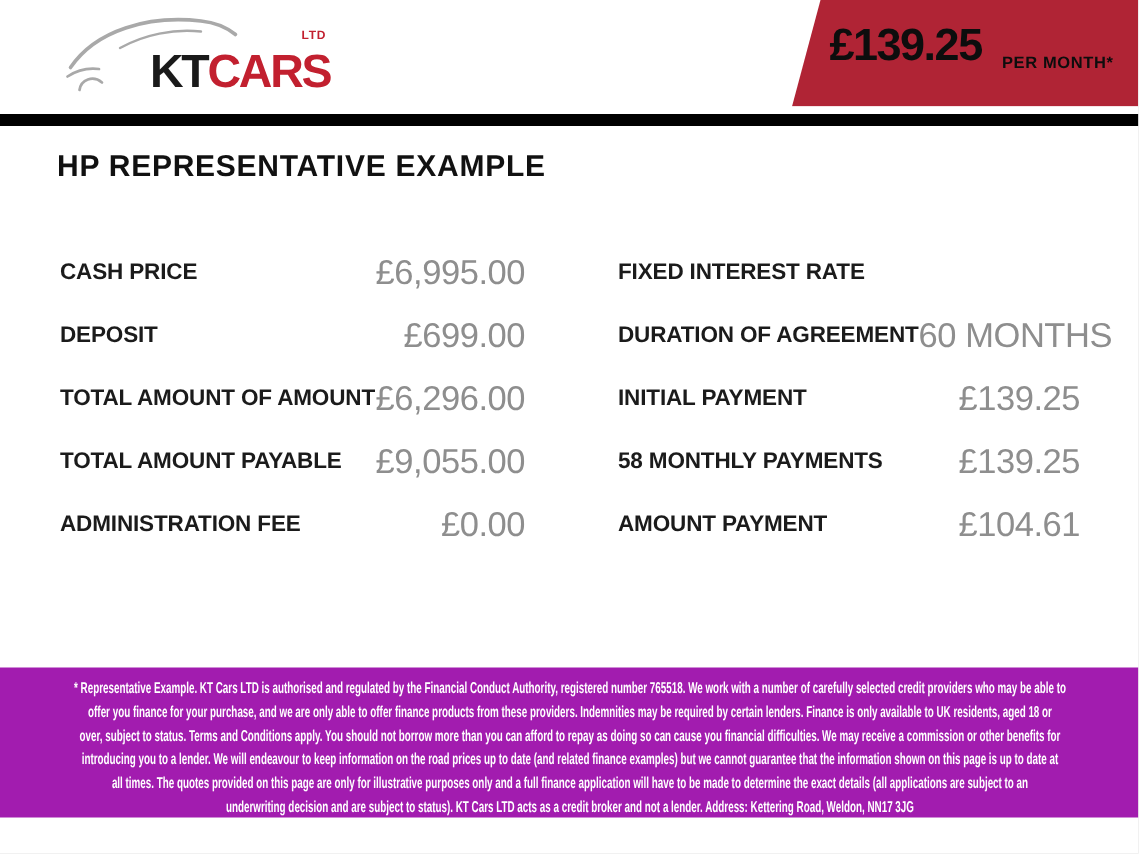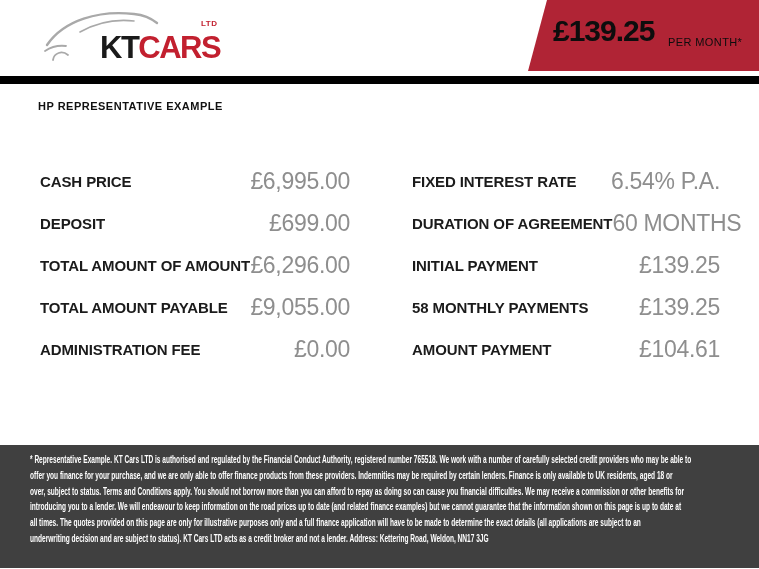--- a/index.html
+++ b/index.html
@@ -16,39 +16,39 @@
     position:absolute; top:0; left:528px; width:231px; height:71px;
     background:#b02435;
     clip-path:polygon(19px 0, 100% 0, 100% 100%, 0 100%);
   }
   .banner-amount {
     position:absolute; left:25px; top:14px;
     font-size:30px; font-weight:700; letter-spacing:-1px; color:#0d0d0d;
   }
   .banner-per {
     position:absolute; left:140px; top:36px;
-    font-size:11px; font-weight:400; letter-spacing:0.4px; color:#0d0d0d;
+    font-size:11px; font-weight:700; letter-spacing:0.4px; color:#0d0d0d;
   }
   .header-rule { position:absolute; top:76px; left:0; width:759px; height:8px; background:#000000; }
   
   .page-heading {
     position:absolute; left:38px; top:100px;
-    font-size:11px; font-weight:700; letter-spacing:0.5px; color:#111111;
+    font-size:20px; font-weight:700; letter-spacing:0.5px; color:#111111;
   }
   
   .fin-col { position:absolute; top:160px; }
   .fin-col.left  { left:40px;  width:310px; }
   .fin-col.right { left:412px; width:308px; }
   .fin-row {
     height:42px; display:flex; justify-content:space-between; align-items:center;
   }
   .fin-label { font-size:15px; font-weight:700; color:#1b1b1b; letter-spacing:-0.1px; white-space:nowrap; }
   .fin-value { font-size:23px; font-weight:400; color:#8e8e8e; letter-spacing:-0.3px; white-space:nowrap; }
   
-  .footer-bar { position:absolute; left:0; top:445px; width:759px; height:123px; background:#404040; }
+  .footer-bar { position:absolute; left:0; top:445px; width:759px; height:100px; background:#a21caf;text-align:center; }
   .footer-lines {
     position:absolute; left:30px; top:7px; width:1120px;
     transform:scale(0.625,1); transform-origin:0 0;
     color:#ffffff; font-size:10.5px; font-weight:700; line-height:15.8px;
   }
   .footer-line { white-space:nowrap; }
 </style>
 </head>
 <body>
 
@@ -96,21 +96,20 @@
     </div>
     <div class="fin-row">
       <span class="fin-label">ADMINISTRATION FEE</span>
       <span class="fin-value">£0.00</span>
     </div>
   </div>
 
   <div class="fin-col right">
     <div class="fin-row">
       <span class="fin-label">FIXED INTEREST RATE</span>
-      <span class="fin-value">6.54% P.A.</span>
     </div>
     <div class="fin-row">
       <span class="fin-label">DURATION OF AGREEMENT</span>
       <span class="fin-value">60 MONTHS</span>
     </div>
     <div class="fin-row">
       <span class="fin-label">INITIAL PAYMENT</span>
       <span class="fin-value">£139.25</span>
     </div>
     <div class="fin-row">

